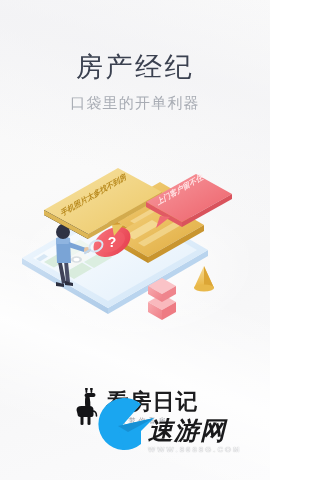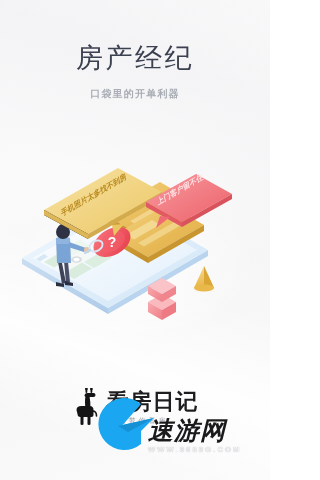--- a/index.html
+++ b/index.html
@@ -39,29 +39,29 @@
     top: 0; left: 0; right: 0;
     text-align: center;
     padding-top: 42px;
   }
   .title {
     font-size: 27px;
     line-height: 32px;
     letter-spacing: 2.5px;
     color: #3b4150;
     font-weight: 400;
-    margin: 0;
+    margin: 9px;
   }
   .subtitle {
     margin: 13px 0 0 0;
-    font-size: 10px;
+    font-size: 15px;
     line-height: 14px;
     letter-spacing: 1.2px;
     color: #a8acb4;
-    font-weight: 700;
+    font-weight: 400;
   }
 
   
   .illustration {
     position: absolute;
     left: 0;
     top: 162px;
     width: 270px;
     height: 175px;
   }

